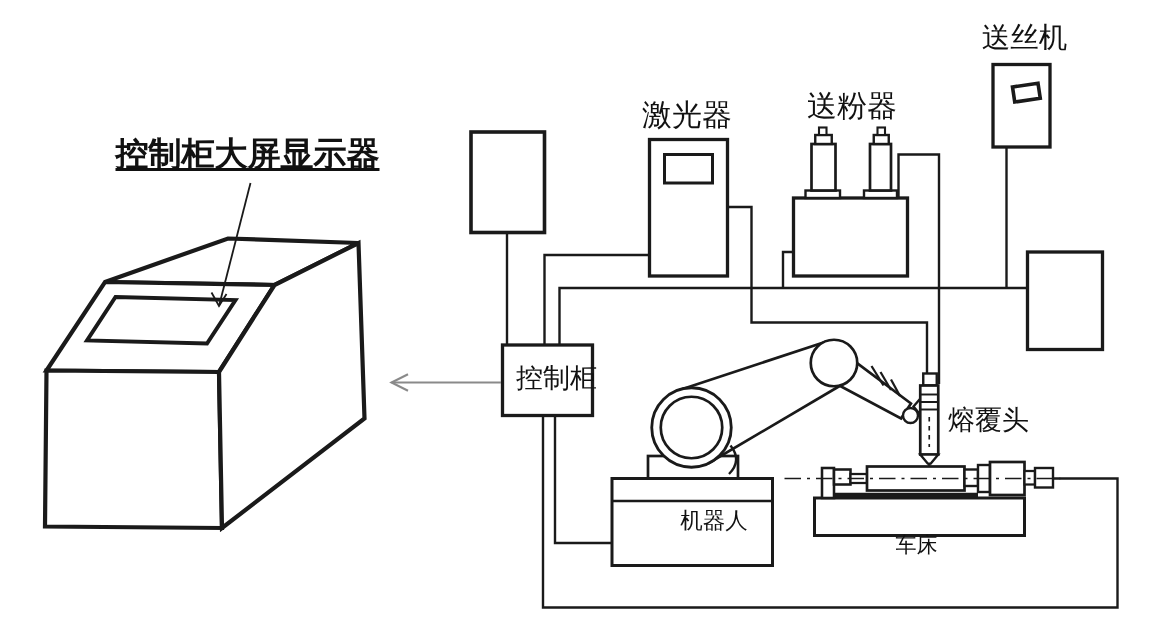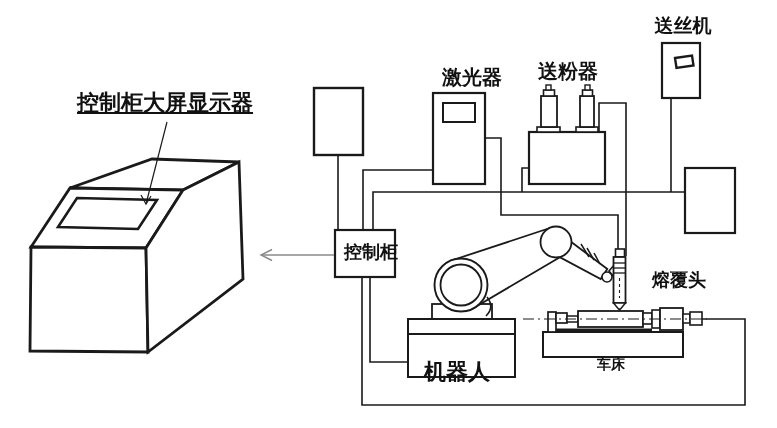--- a/index.html
+++ b/index.html
@@ -3,21 +3,21 @@
 <meta charset="utf-8">
 <style>
   html,body{margin:0;padding:0;background:#fff;}
   .stage{
     position:relative;width:777px;height:428px;background:#ffffff;
     font-family:"Liberation Sans", sans-serif;overflow:hidden;
   }
   .stage svg{position:absolute;left:0;top:0;}
   .lbl{
     position:absolute;color:#111;text-align:center;white-space:nowrap;
-    font-family:"Liberation Serif", serif;line-height:1.1;font-weight:bold;
+    font-family:"Liberation Serif", serif;line-height:1.1;
   }
   .lbl.title{
     font-family:"Liberation Sans", sans-serif;font-weight:700;font-size:22px;text-decoration:underline;
   }
 </style>
 </head>
 <body>
 
 <div class="stage">
 
@@ -104,28 +104,28 @@
       <g stroke="#8a8a8a" stroke-width="1.4">
         <line x1="334" y1="255" x2="261" y2="255"></line>
         <polyline fill="none" points="272,249.5 261,255 272,260.5"></polyline>
       </g>
     </g>
   </svg>
 
   <div class="lbl title" style="left:58px;top:91px;width:214px;">控制柜大屏显示器</div>
 
 
-  <div class="lbl" style="left:433px;top:66px;width:78px;font-size:20px;">激光器</div>
+  <div class="lbl" style="left:419px;top:66px;width:78px;font-size:20px;">激光器</div>
 
   <div class="lbl" style="left:529px;top:60px;width:78px;font-size:20px;">送粉器</div>
 
   <div class="lbl" style="left:647px;top:16px;width:72px;font-size:19px;">送丝机</div>
 
 
   <div class="lbl" style="left:335px;top:243px;width:72px;font-size:18px;">控制柜</div>
 
-  <div class="lbl" style="left:419px;top:340px;width:76px;font-size:22px;margin-top:20px;">机器人</div>
+  <div class="lbl" style="left:438px;top:340px;width:76px;font-size:15px;">机器人</div>
 
-  <div class="lbl" style="left:627px;top:271px;width:64px;font-size:18px;padding-left:20px;">熔覆头</div>
+  <div class="lbl" style="left:627px;top:271px;width:64px;font-size:18px;">熔覆头</div>
 
   <div class="lbl" style="left:583px;top:357px;width:56px;font-size:14px;">车床</div>
 
 </div>
 
 </body></html>

